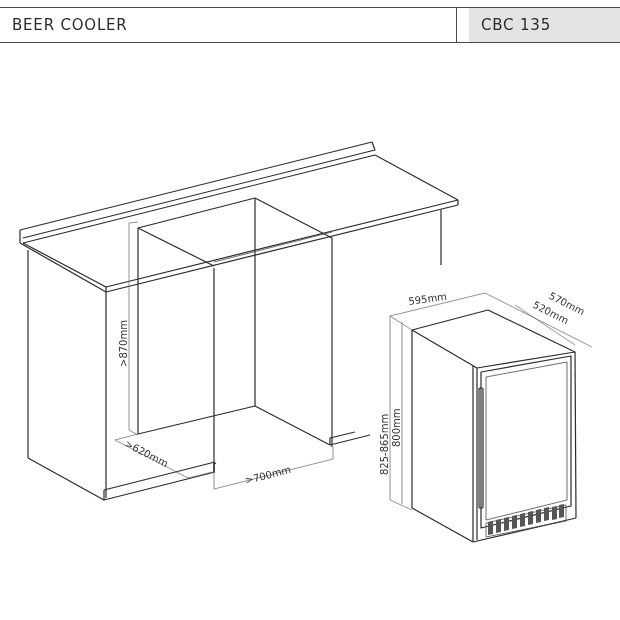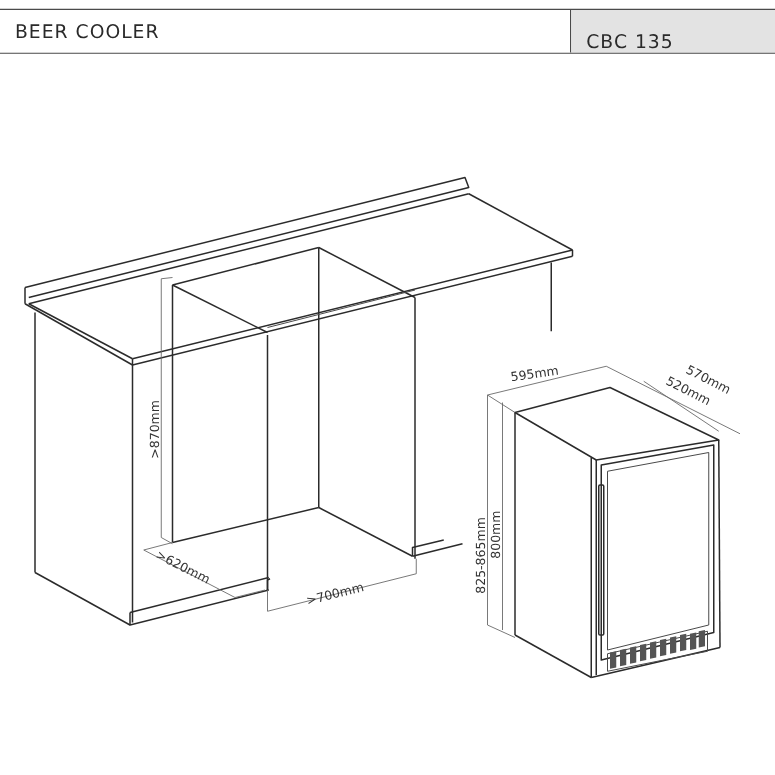--- a/index.html
+++ b/index.html
@@ -1,24 +1,24 @@
 <!DOCTYPE html>
 <html><head>
 <meta charset="utf-8">
 <style>
   html, body { margin: 0; padding: 0; background: #ffffff; }
   body { width: 620px; height: 620px; position: relative; overflow: hidden;
          font-family: "DejaVu Sans", sans-serif; }
   .header { position: absolute; left: 0; top: 7px; width: 620px; height: 34px;
             border-top: 1.5px solid #4a4a4a; border-bottom: 1.5px solid #4a4a4a;
-            display: flex; }
+            display: flex; gap: 12px; }
   .header-left { flex: 0 0 457px; display: flex; align-items: center;
                  padding-left: 12px; box-sizing: border-box;
                  border-right: 1px solid #4a4a4a; background: #ffffff; }
-  .header-right { flex: 1; display: flex; align-items: flex-end; padding-left: 12px;
+  .header-right { flex: 1; display: flex; align-items: center; padding-left: 12px;
                   background: #e3e3e3; }
   .htext { font-family: "DejaVu Sans", sans-serif; font-size: 15px; letter-spacing: 0.8px;
            color: #2a2a2a; }
   svg.diagram { position: absolute; left: 0; top: 0; }
   svg .ln { stroke: #2b2b2b; stroke-width: 1.2; fill: none; stroke-linejoin: round; }
   svg .thin { stroke: #4a4a4a; stroke-width: 0.8; fill: none; }
   svg .dim { stroke: #666; stroke-width: 0.7; fill: none; }
   svg text { font-family: "DejaVu Sans", sans-serif; font-size: 10px; fill: #333; }
 </style>
 </head>

